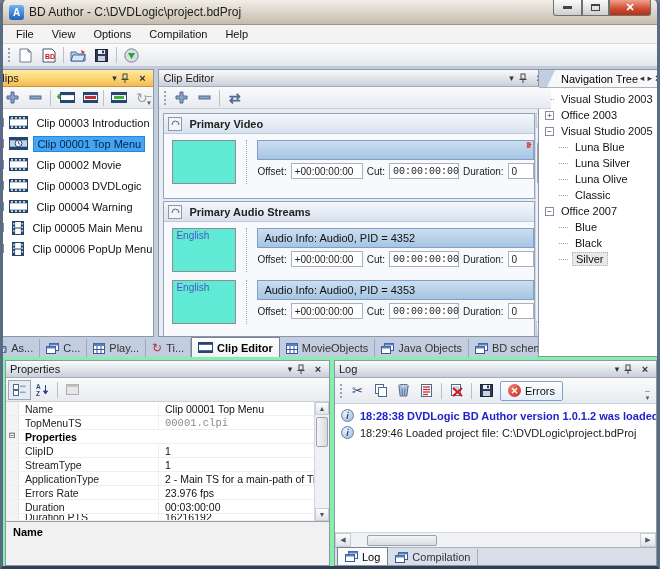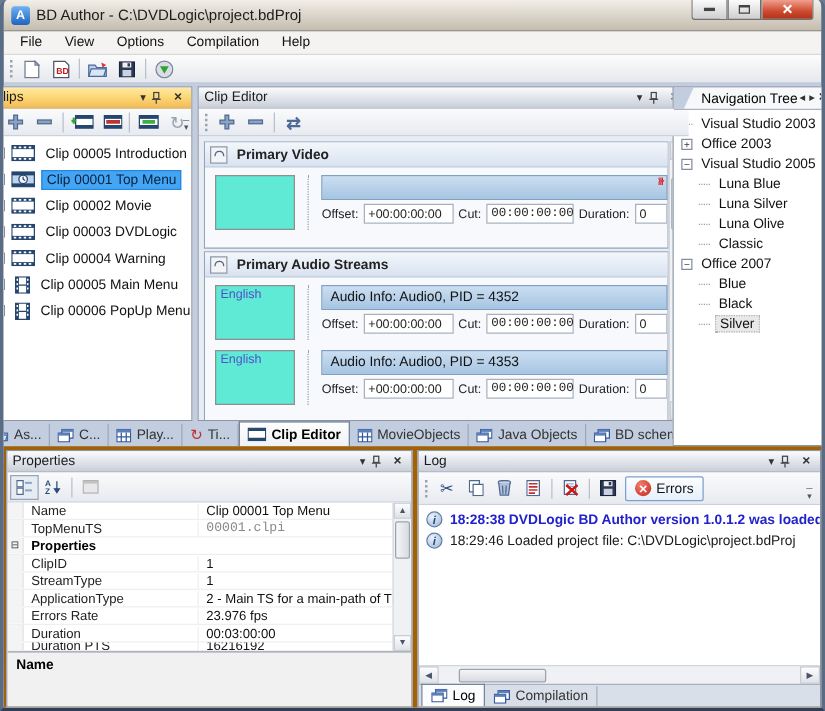--- a/index.html
+++ b/index.html
@@ -98,21 +98,21 @@
   .navhdr .sp { flex:1; }
   .ntree { flex:1; background:#fff; padding-top:3px; overflow:hidden; }
   .nrow { height:16px; display:flex; align-items:center; font-size:11px; color:#111; white-space:nowrap; }
   .nrow .nexp { width:9px; height:9px; flex:0 0 9px; border:1px solid #848DA0; background:#fff; font-size:8px;
                 line-height:7px; text-align:center; color:#333; margin:0 4px 0 6px; }
   .nrow .nodash { width:9px; flex:0 0 9px; margin:0 4px 0 6px; border-top:1px dotted #9AA2B0; }
   .nrow.lvl1 { padding-left:14px; }
   .nlabel { padding:0 3px; }
   .nrow.sel .nlabel { background:#E9E9E9; border:1px dotted #B5B5B5; }
   
-  .bottom { flex:1; display:flex; background:#a16207; padding:3px 0 4px 2px; }
+  .bottom { flex:1; display:flex; background:#86efac; padding:3px 0 4px 2px; }
   .propspanel { width:325px; flex:0 0 325px; margin-right:4px; }
   .pgridwrap { flex:1; display:flex; overflow:hidden; background:#fff; }
   .pgrid { flex:1; min-width:0; overflow:hidden; }
   .prow { height:14px; display:flex; font-size:10.5px; align-items:center; border-bottom:1px solid #EFEFEF; overflow:hidden; }
   .prow.clip { height:7px; }
   .pmargin { width:13px; flex:0 0 13px; height:100%; background:#F4F4F4; border-right:1px solid #E4E4E4;
              font-size:8px; line-height:12px; text-align:center; color:#333; }
   .pname { width:140px; flex:0 0 140px; padding-left:6px; color:#222; border-right:1px solid #EFEFEF;
            white-space:nowrap; overflow:hidden; }
   .pval { flex:1; padding-left:6px; color:#111; white-space:nowrap; overflow:hidden; }
@@ -289,21 +289,21 @@
                     <rect x="2" y="1.2" width="2" height="1.4" fill="#fff"></rect>
                     <rect x="6" y="1.2" width="2" height="1.4" fill="#fff"></rect>
                     <rect x="10" y="1.2" width="2" height="1.4" fill="#fff"></rect>
                     <rect x="14" y="1.2" width="2" height="1.4" fill="#fff"></rect>
                     <rect x="2" y="10.4" width="2" height="1.4" fill="#fff"></rect>
                     <rect x="6" y="10.4" width="2" height="1.4" fill="#fff"></rect>
                     <rect x="10" y="10.4" width="2" height="1.4" fill="#fff"></rect>
                     <rect x="14" y="10.4" width="2" height="1.4" fill="#fff"></rect>
                   </svg>
                 </span>
-              <span class="tlabel">Clip 00005 Introduction</span>
+              <span class="tlabel">Clip 00003 Introduction</span>
             </div>
             <div class="trow sel">
               <span class="exp">+</span>
               <span class="cicon">
                   <svg width="19" height="13" viewBox="0 0 19 13">
                     <rect x="0.5" y="0.5" width="18" height="12" fill="#BFD4EA" stroke="#24466F"></rect>
                     <rect x="0.5" y="0.5" width="18" height="2.8" fill="#24466F"></rect>
                     <rect x="0.5" y="9.7" width="18" height="2.8" fill="#24466F"></rect>
                     <circle cx="9.5" cy="6.4" r="3.4" fill="#F2F6FA" stroke="#24466F"></circle>
                     <path d="M9.5 4.4v2l1.6 1" stroke="#24466F" fill="none"></path>

